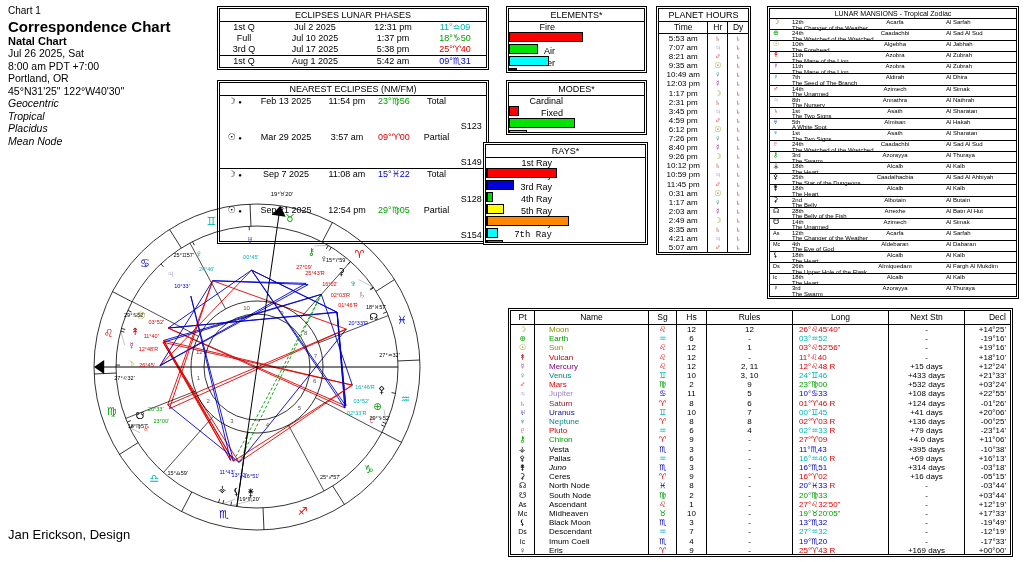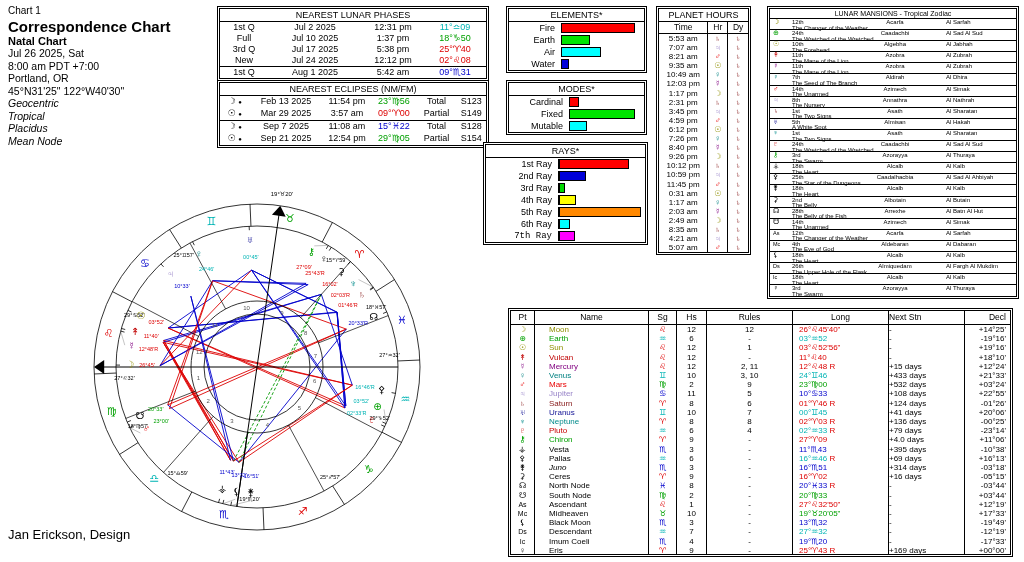--- a/index.html
+++ b/index.html
@@ -18,25 +18,25 @@
   .panel { position:absolute; border:1px solid #000; padding:1px; background:#fff; }
   .panel-inner { border:1px solid #000; width:100%; height:100%; overflow:hidden; background:#fff; }
   .ptitle { text-align:center; font-size:9px; line-height:12px; border-bottom:1px solid #000; white-space:nowrap; }
 
   
   .lp-row, .ec-row { display:flex; font-size:9px; line-height:11px; white-space:nowrap; }
   .lp-row > div, .ec-row > div { text-align:center; }
   .lp-c0 { width:48px; } .lp-c1 { width:94px; } .lp-c2 { width:62px; } .lp-c3 { width:62px; }
   .lp-sep { border-top:1px solid #000; }
   .ec-c0 { width:34px; } .ec-c1 { width:84px; } .ec-c2 { width:56px; } .ec-c3 { width:52px; }
-  .ec-c4 { width:46px; } .ec-c5 { width:34px; }
+  .ec-c4 { width:46px; } .ec-c5 { width:34px;margin-top:25px; }
   .ec-sep { border-top:1px solid #000; }
 
   
-  .bar-row { display:flex; align-items:center; height:12px; }
+  .bar-row { display:flex; align-items:flex-start; height:12px;flex-direction:column; }
   .bar-label { text-align:right; padding-right:6px; font-size:9px; white-space:nowrap; }
   .bar-track { flex:1; height:10px; position:relative; }
   .bar-fill { height:10px; border:1px solid #000; }
   .bars-divided .bar-track { border-left:1px solid #000; }
 
   
   .ph-head, .ph-row { display:flex; font-size:8px; line-height:9.1px; white-space:nowrap; }
   .ph-head { border-bottom:1px solid #000; line-height:11px; font-size:8.5px; }
   .ph-c0 { width:50px; text-align:center; border-right:1px solid #000; }
   .ph-c1 { width:20px; text-align:center; border-right:1px solid #000; }
@@ -59,21 +59,21 @@
   .pl-c { border-right:1px solid #000; overflow:hidden; }
   .pl-c:last-child { border-right:none; }
   .c-pt { width:24px; text-align:center; }
   .c-name { width:114px; padding-left:14px; }
   .pl-head .c-name { padding-left:0; text-align:center; }
   .c-sg { width:28px; text-align:center; }
   .c-hs { width:30px; text-align:center; }
   .c-rules { width:86px; text-align:center; }
   .c-long { width:96px; padding-left:6px; }
   .pl-head .c-long { padding-left:0; text-align:center; }
-  .c-next { width:76px; text-align:left; }
+  .c-next { width:76px; text-align:center; }
   .c-decl { width:45px; text-align:right; padding-right:4px; }
   .rx { color:#dd0000; }
 
   svg text { font-family:"Liberation Sans","DejaVu Sans",sans-serif; }
 </style>
 </head>
 <body>
 
 <div class="page">
 
@@ -86,45 +86,39 @@
     <div>Portland, OR</div>
     <div>45°N31'25" 122°W40'30"</div>
     <div class="ci-italic">Geocentric</div>
     <div class="ci-italic">Tropical</div>
     <div class="ci-italic">Placidus</div>
     <div class="ci-italic">Mean Node</div>
   </div>
 
   <div class="panel" style="left:217px; top:6px; width:272px;">
     <div class="panel-inner">
-      <div class="ptitle">NEAREST LUNAR PHASES</div>
+      <div class="ptitle">ECLIPSES LUNAR PHASES</div>
       <div id="lp-rows">
           <div class="lp-row">
             <div class="lp-c0">1st Q</div>
             <div class="lp-c1">Jul 2 2025</div>
             <div class="lp-c2">12:31 pm</div>
             <div class="lp-c3" style="color: rgb(0, 180, 180);">11°≏09</div>
           </div>
           <div class="lp-row">
             <div class="lp-c0">Full</div>
             <div class="lp-c1">Jul 10 2025</div>
             <div class="lp-c2">1:37 pm</div>
             <div class="lp-c3" style="color: rgb(0, 160, 0);">18°♑50</div>
           </div>
           <div class="lp-row">
             <div class="lp-c0">3rd Q</div>
             <div class="lp-c1">Jul 17 2025</div>
             <div class="lp-c2">5:38 pm</div>
             <div class="lp-c3" style="color: rgb(221, 0, 0);">25°♈40</div>
-          </div>
-          <div class="lp-row">
-            <div class="lp-c0">New</div>
-            <div class="lp-c1">Jul 24 2025</div>
-            <div class="lp-c2">12:12 pm</div>
-            <div class="lp-c3" style="color: rgb(221, 0, 0);">02°♌08</div>
           </div>
           <div class="lp-row lp-sep">
             <div class="lp-c0">1st Q</div>
             <div class="lp-c1">Aug 1 2025</div>
             <div class="lp-c2">5:42 am</div>
             <div class="lp-c3" style="color: rgb(0, 0, 204);">09°♏31</div>
           </div>
         </div>
     </div>
   </div>

